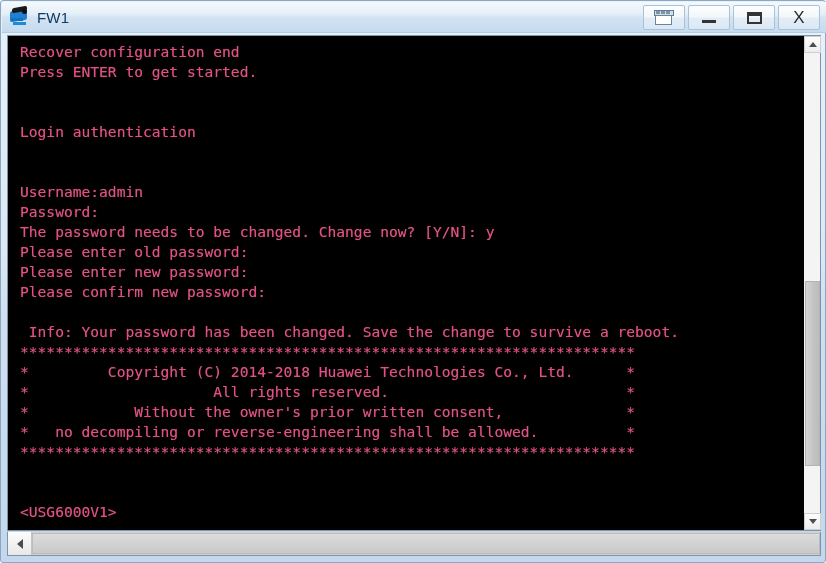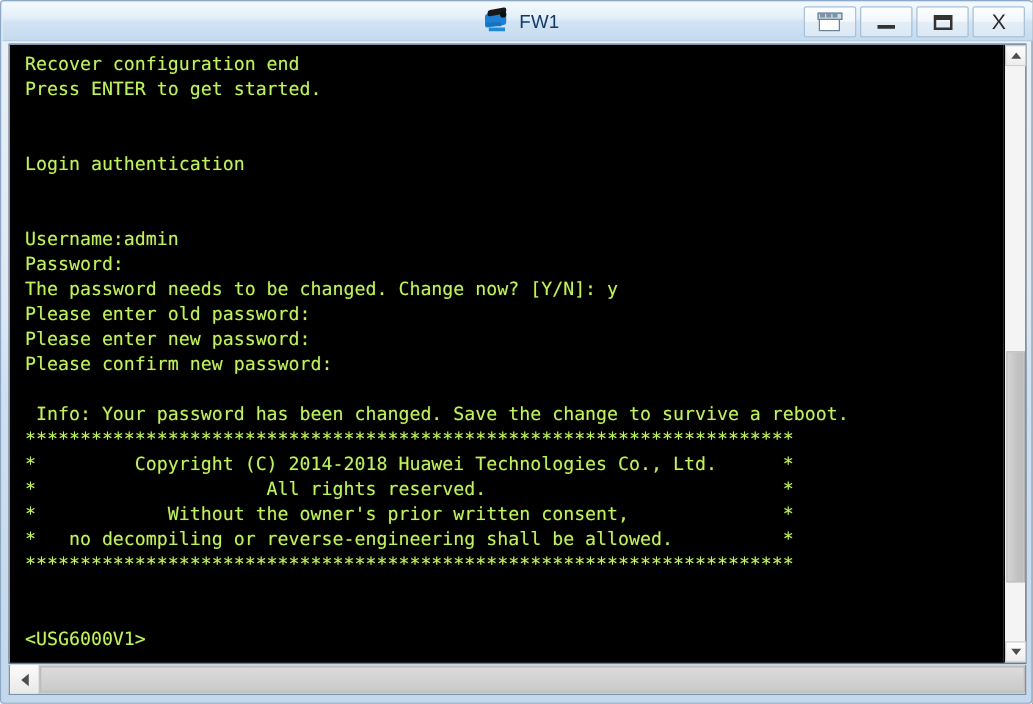--- a/index.html
+++ b/index.html
@@ -30,21 +30,20 @@
   #title-bar {
     position: absolute;
     left: 1px; top: 1px;
     width: 824px;
     height: 31px;
     box-sizing: border-box;
     background: linear-gradient(to bottom, #f4f9fd 0%, #e4eff9 40%, #d2e3f3 52%, #c6dbef 100%);
     display: flex;
     align-items: center;
     border-bottom: 1px solid #b6cce0;
-    justify-content: center;
   }
   #win-icon {
     width: 22px;
     height: 22px;
     margin-left: 7px;
     margin-right: 6px;
     flex: 0 0 auto;
     position: relative;
   }
   #win-title {
@@ -179,21 +178,21 @@
     font-size: 14.6px;
     line-height: 20px;
     padding: 6px 0 0 12px;
     white-space: pre;
     overflow: hidden;
     box-sizing: border-box;
     letter-spacing: 0px;
   }
   #terminal-output .line {
     height: 20px;
-    color: #bef264;
+    color: #ec4899;
     text-shadow: 0 0 1px rgba(230,230,0,0.35);
   }
   #terminal-output .line.blank { color: transparent; }
 
   
   #vscrollbar {
     width: 17px;
     flex: 0 0 17px;
     background: #f0f0f0;
     border-left: 1px solid #000;

